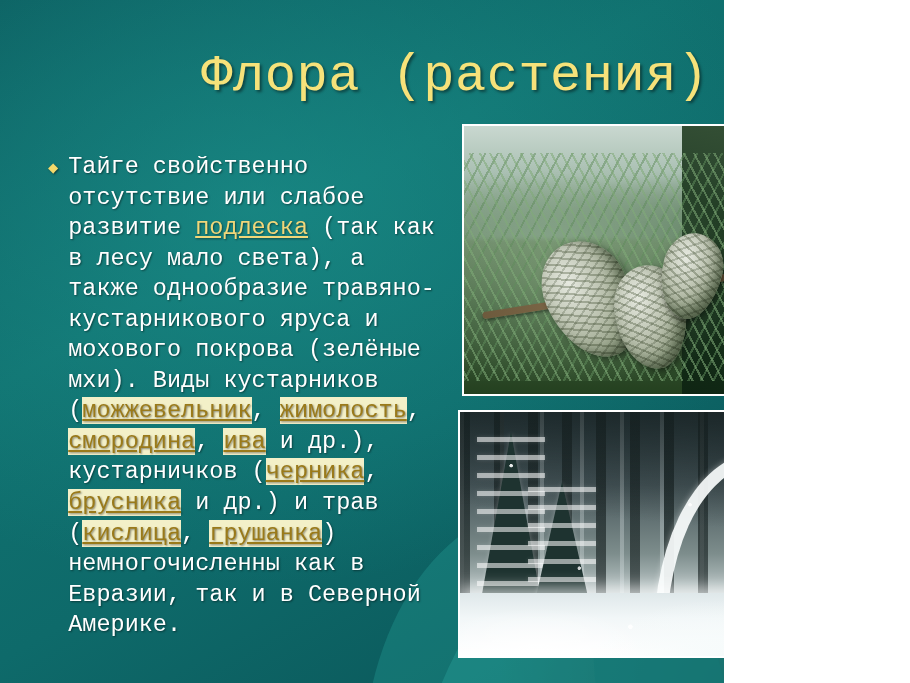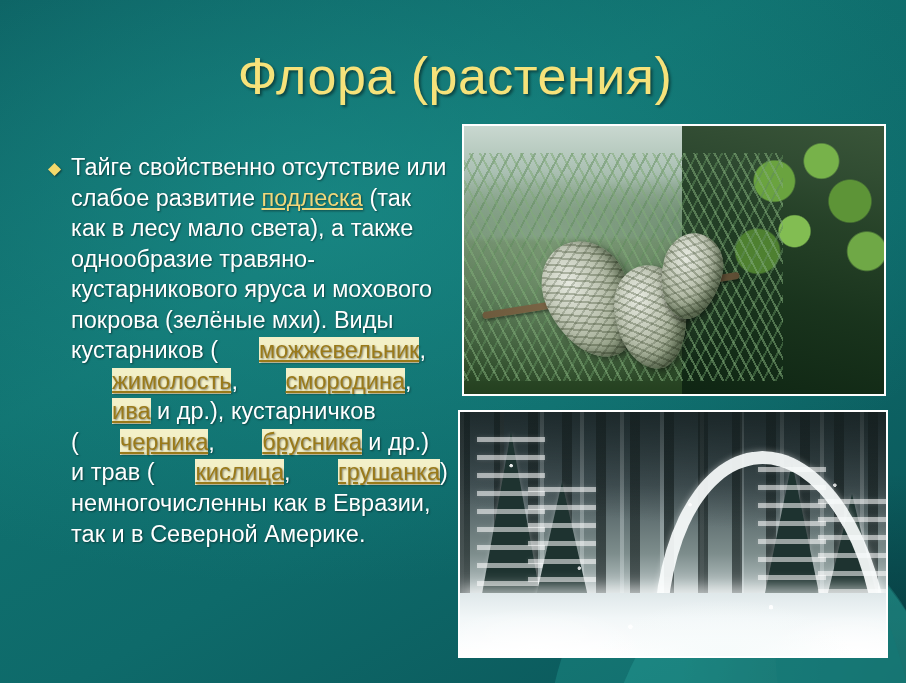--- a/index.html
+++ b/index.html
@@ -2,26 +2,26 @@
 <html><head>
 <meta charset="utf-8">
 <style>
   html, body {
     margin: 0;
     padding: 0;
     background: #ffffff;
   }
   .slide {
     position: relative;
-    width: 906px;
+    width: 724px;
     height: 683px;
     overflow: hidden;
     background: #0f6b6b;
     background: linear-gradient(150deg, #0b5c5e 0%, #10716f 35%, #0e6a6a 60%, #0a5356 100%);
-    font-family: Liberation Sans, sans-serif;
+    font-family: Liberation Mono, monospace;
   }
   
   .bg-vignette {
     position: absolute;
     inset: 0;
     background: radial-gradient(ellipse 120% 90% at 35% 30%, rgba(30,150,145,0.55) 0%, rgba(10,80,82,0.0) 62%);
     pointer-events: none;
   }
   .bg-dark-corner {
     position: absolute;
@@ -110,21 +110,20 @@
     text-decoration: underline;
     text-underline-offset: 2px;
     cursor: pointer;
     text-align: center;
   }
   .lnk.hl {
     background: #f3f0c8;
     color: #b8860b;
     color: #9a7a1a;
     text-decoration: underline;
-    margin-left: 41px;
   }
 
   .photo {
     position: absolute;
     border: 2px solid #ffffff;
     box-sizing: border-box;
     overflow: hidden;
   }
   .photo-top {
     left: 462px;

